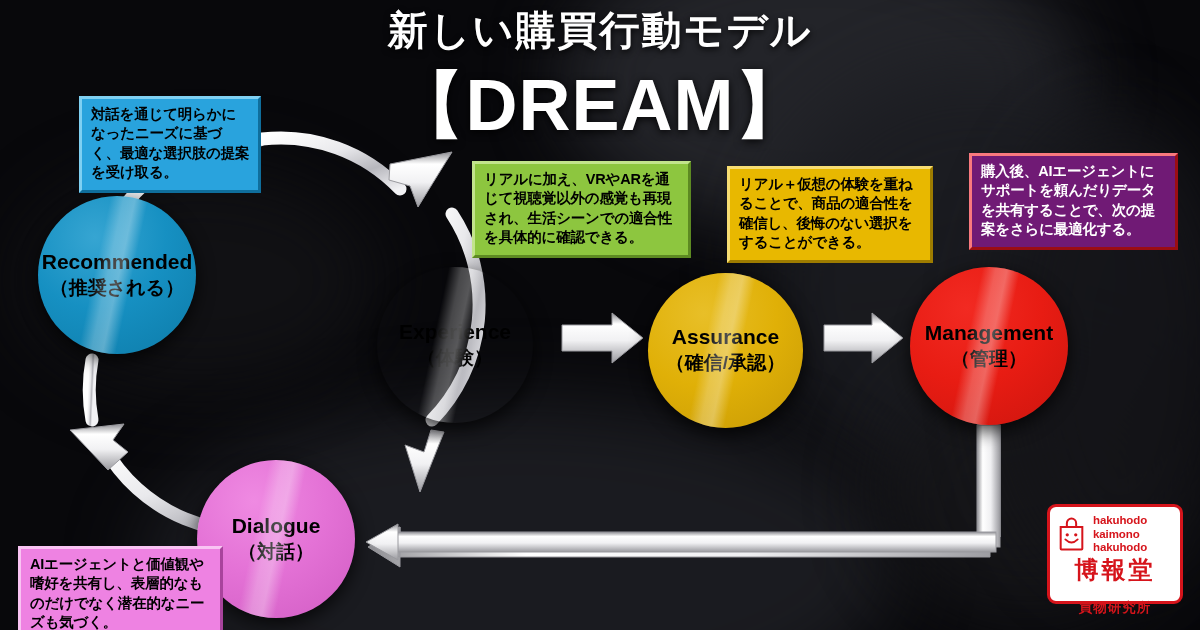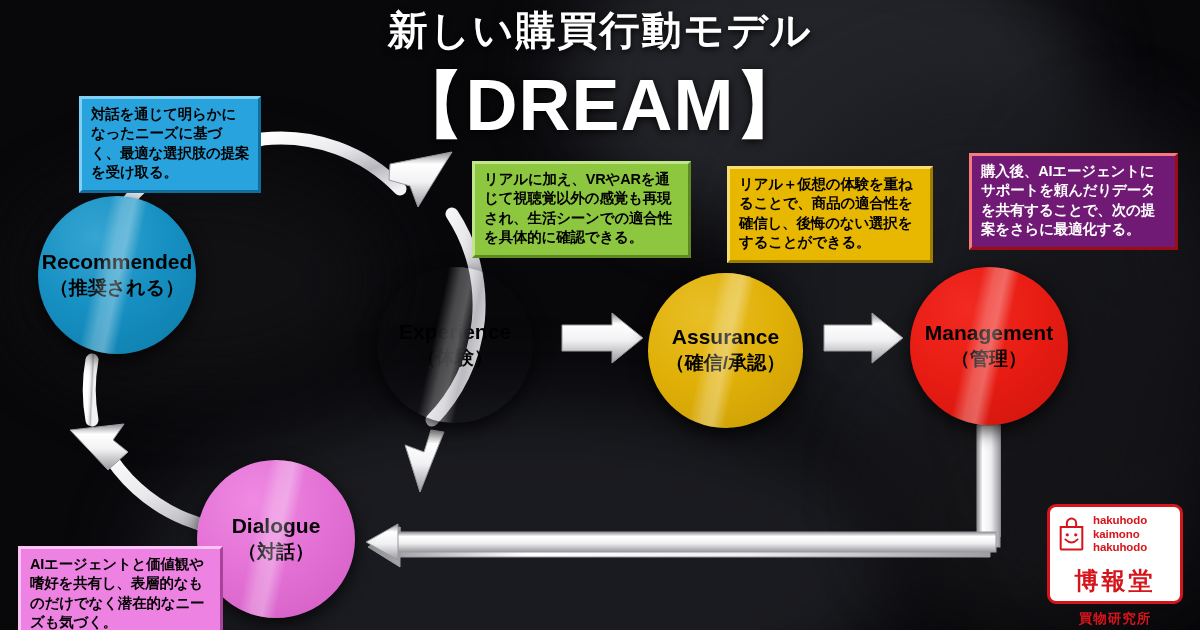--- a/index.html
+++ b/index.html
@@ -120,21 +120,21 @@
     display:flex; flex-direction:column; align-items:center;
   }
   #logo-top { display:flex; align-items:center; gap:6px; width:100%; }
   #logo-bag { width:31px; height:34px; flex:0 0 auto; }
   #logo-romaji {
     font-size:11.5px; font-weight:bold; color:#d6141b;
     line-height:1.18; text-align:left; letter-spacing:-0.1px;
   }
   #logo-kanji-main {
     font-size:24px; font-weight:bold; color:#d6141b;
-    letter-spacing:3px; margin-top:14px; line-height:1;
+    letter-spacing:3px; margin-top:3px; line-height:1;
   }
   #logo-kanji-sub {
     font-size:13.5px; font-weight:bold; color:#d6141b;
     letter-spacing:1px; margin-top:19px; line-height:1;
   }
 </style>
 </head>
 <body>
 
 <div id="stage">

